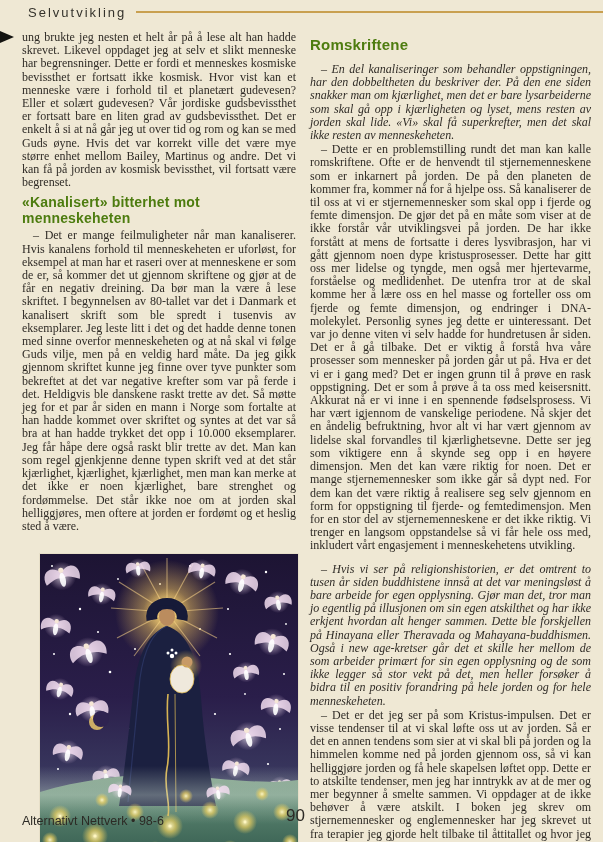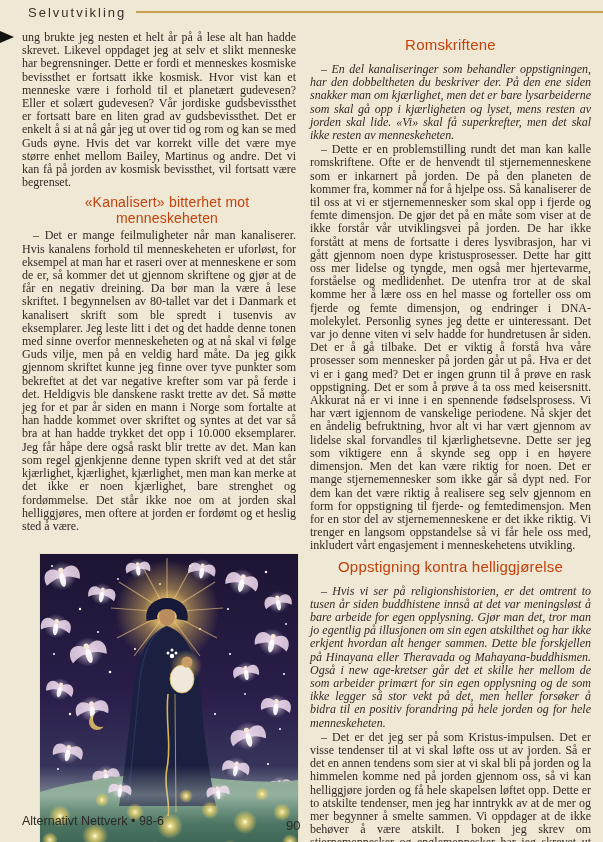--- a/index.html
+++ b/index.html
@@ -39,42 +39,42 @@
   p.body{
     margin:0;
     font-size:12px;line-height:13.2px;
     text-align:justify;
     color:#2f2b26;
   }
   p.body.indent{text-indent:11px;}
   p.body.q{font-style:italic;margin:10px 0 1px 0;}
   h2.heading{
     font-family:"Liberation Sans", sans-serif;
-    font-weight:normal;
+    font-weight:bold;
     font-size:15px;letter-spacing:.2px;
-    color:#c2410c;
-    text-align:center;
+    color:#4d7c0f;
+    text-align:left;
     margin:5px 0 3px 0;
   }
-  h2.heading.small{font-size:14px;margin-left:16px;}
+  h2.heading.small{font-size:14px;}
   
   .painting{
     margin:21px 0 0 18px;
     width:258px;height:318px;
     box-shadow:0 0 0 1px #e7dfc8;
   }
   .painting svg{display:block;}
   
   .footer{
     position:absolute;left:0;bottom:6px;width:100%;
     font-family:"Liberation Sans", sans-serif;
     font-size:12.5px;color:#2c2a25;
   }
   .footer .pub{position:absolute;left:22px;bottom:8px;}
-  .footer .pagenum{position:absolute;left:286px;bottom:3px;font-size:13px;}
+  .footer .pagenum{position:absolute;left:286px;bottom:10px;font-size:17px;}
 </style>
 </head>
 <body>
 
 <div class="page">
 
   <div class="header">
     <span class="section-label">Selvutvikling</span>
     <span class="header-rule"></span>
   </div>
@@ -267,21 +267,20 @@
             <use href="#angel" transform="translate(178,238) scale(0.85) rotate(-8)"></use>
           </g>
         </svg>
       </div>
     </div>
 
     <div class="col right">
       <h2 class="heading">Romskriftene</h2>
       <p class="body q indent">– En del kanaliseringer som behandler oppstigningen, har den dobbeltheten du beskriver der. På den ene siden snakker man om kjærlighet, men det er bare lysarbeiderne som skal gå opp i kjærligheten og lyset, mens resten av jorden skal lide. «Vi» skal få superkrefter, men det skal ikke resten av menneskeheten.</p>
       <p class="body indent">– Dette er en problemstilling rundt det man kan kalle romskriftene. Ofte er de henvendt til stjernemenneskene som er inkarnert på jorden. De på den planeten de kommer fra, kommer nå for å hjelpe oss. Så kanaliserer de til oss at vi er stjernemennesker som skal opp i fjerde og femte dimensjon. De gjør det på en måte som viser at de ikke forstår vår utviklingsvei på jorden. De har ikke forstått at mens de fortsatte i deres lysvibrasjon, har vi gått gjennom noen dype kristusprosesser. Dette har gitt oss mer lidelse og tyngde, men også mer hjertevarme, forståelse og medlidenhet. De utenfra tror at de skal komme her å lære oss en hel masse og forteller oss om fjerde og femte dimensjon, og endringer i DNA-molekylet. Personlig synes jeg dette er uinteressant. Det var jo denne viten vi selv hadde for hundretusen år siden. Det er å gå tilbake. Det er viktig å forstå hva våre prosesser som mennesker på jorden går ut på. Hva er det vi er i gang med? Det er ingen grunn til å prøve en rask oppstigning. Det er som å prøve å ta oss med keisersnitt. Akkurat nå er vi inne i en spennende fødselsprosess. Vi har vært igjennom de vanskelige periodene. Nå skjer det en åndelig befruktning, hvor alt vi har vært gjennom av lidelse skal forvandles til kjærlighetsevne. Dette ser jeg som viktigere enn å skynde seg opp i en høyere dimensjon. Men det kan være riktig for noen. Det er mange stjernemennesker som ikke går så dypt ned. For dem kan det være riktig å realisere seg selv gjennom en form for oppstigning til fjerde- og femtedimensjon. Men for en stor del av stjernemenneskene er det ikke riktig. Vi trenger en langsom oppstandelse så vi får hele oss med, inkludert vårt engasjement i menneskehetens utvikling.</p>
-      <h2 class="heading">Oppstigning kontra helliggjørelse</h2>
       <p class="body q indent">– Hvis vi ser på religionshistorien, er det omtrent to tusen år siden buddhistene innså at det var meningsløst å bare arbeide for egen opplysning. Gjør man det, tror man jo egentlig på illusjonen om sin egen atskilthet og har ikke erkjent hvordan alt henger sammen. Dette ble forskjellen på Hinayana eller Theravada og Mahayana-buddhismen. Også i new age-kretser går det et skille her mellom de som arbeider primært for sin egen opplysning og de som ikke legger så stor vekt på det, men heller forsøker å bidra til en positiv forandring på hele jorden og for hele menneskeheten.</p>
       <p class="body indent">– Det er det jeg ser på som Kristus-impulsen. Det er visse tendenser til at vi skal løfte oss ut av jorden. Så er det en annen tendens som sier at vi skal bli på jorden og la himmelen komme ned på jorden gjennom oss, så vi kan helliggjøre jorden og få hele skapelsen løftet opp. Dette er to atskilte tendenser, men jeg har inntrykk av at de mer og mer begynner å smelte sammen. Vi oppdager at de ikke behøver å være atskilt. I boken jeg skrev om stjernemennesker og englemennesker har jeg skrevet ut fra terapier jeg gjorde helt tilbake til åttitallet og hvor jeg selv kom tilbake til mange tidligere planeter og hvor jeg hjalp mange å komme tilbake til tidligere planeter de hadde vært på. Etterhvert oppdaget jeg at vi tilhører forskjellige grupper eller strømmer. Når vi som stjernemennesker inkarnerer på jorden er det med forskjellige formål. Noen inkarnerer langt ned i stoffet, og mister sin åndelige identitet helt. På tross av at det vil føre til mye ensomhet, fører det også til mye hjertevarme. Når vi nå er på vei oppover igjen, er vi opptatt av at hele menneskeheten og skapelsen skal med. Alle mennesker er brødre og søstre. De som derimot har gått en vei hvor de ikke så mye er lukket inn og ikke er like formørket, er</p>
     </div>
 
   </div>
 
   <div class="footer">
     <span class="pub">Alternativt Nettverk • 98-6</span>
     <span class="pagenum">90</span>
   </div>

